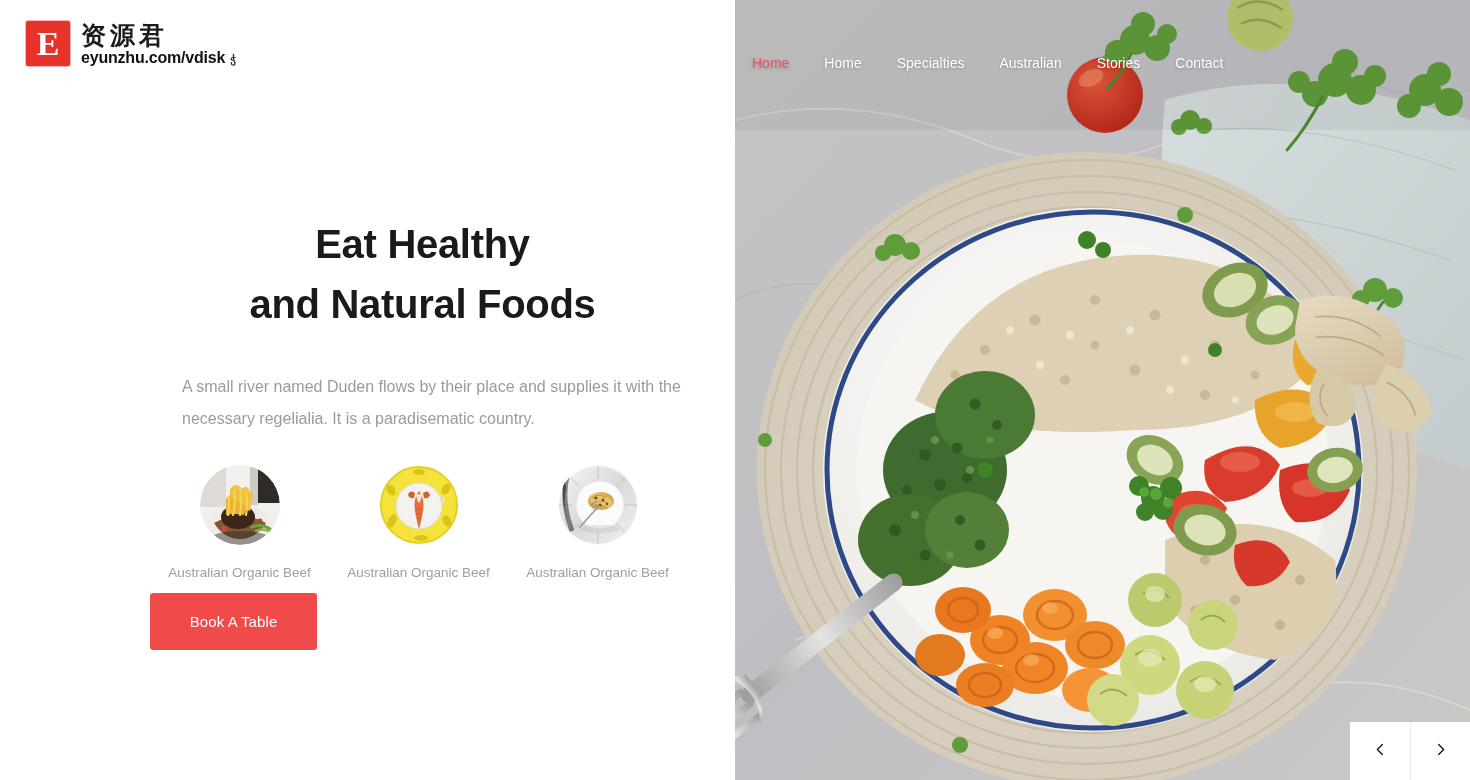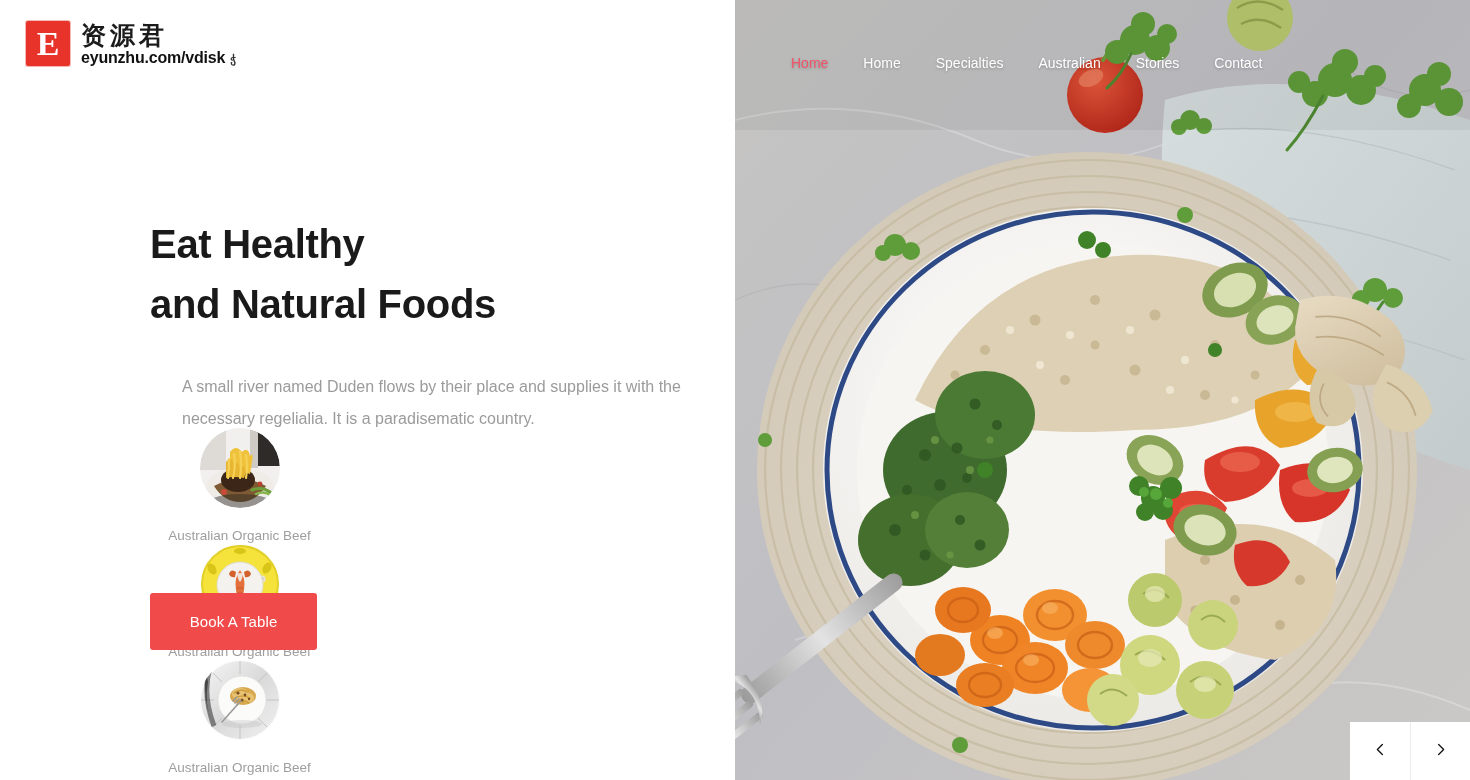--- a/index.html
+++ b/index.html
@@ -59,29 +59,29 @@
     font-family:"Liberation Serif", serif;
     font-size:11px; color:#333; font-weight:bold;
   }
 
   
   .hero-copy { position:absolute; left:150px; top:214px; width:545px; }
   .hero-title {
     font-size:40px; line-height:60px; font-weight:bold;
     color:#1a1a1a; letter-spacing:-0.3px;
   }
-  .hero-title .line { display:block; }
+  .hero-title .line { display:block;text-align:center; }
   .hero-sub {
     margin-top:37px;
     font-size:16px; line-height:32px; color:#9b9b9b;
     max-width:505px; font-weight:400;margin-left:32px;
   }
 
   
-  .thumbs { position:absolute; left:150px; top:428px; display:flex;flex-direction:column; }
+  .thumbs { position:absolute; left:150px; top:465px; display:flex; }
   .thumb-item { width:179px; text-align:center; }
   .thumb-circle {
     width:80px; height:80px; border-radius:50%;
     margin:0 auto; overflow:hidden; position:relative;
     background:#f4f4f4;
   }
   .thumb-circle svg { display:block; width:80px; height:80px; }
   .thumb-label {
     margin-top:20px; font-size:13.5px; color:#9e9e9e;
     line-height:16px; white-space:nowrap;
@@ -102,21 +102,21 @@
     position:absolute; left:735px; top:0;
     width:735px; height:780px;
     overflow:hidden;
     background:#c9c8c6;
   }
   .hero-photo { position:absolute; inset:0; }
   .hero-photo svg { display:block; width:735px; height:780px; }
 
   
   .nav {
-    position:absolute; left:735px; top:48px;
+    position:absolute; left:696px; top:48px;
     width:735px; height:30px;
     display:flex; align-items:center;
     z-index:20;
   }
   .nav-item {
     font-size:14px; color:#ffffff; cursor:pointer;
     text-shadow:0 1px 3px rgba(0,0,0,.25);
     white-space:nowrap;
   }
   .nav-item.active { color:#f0546b; }

